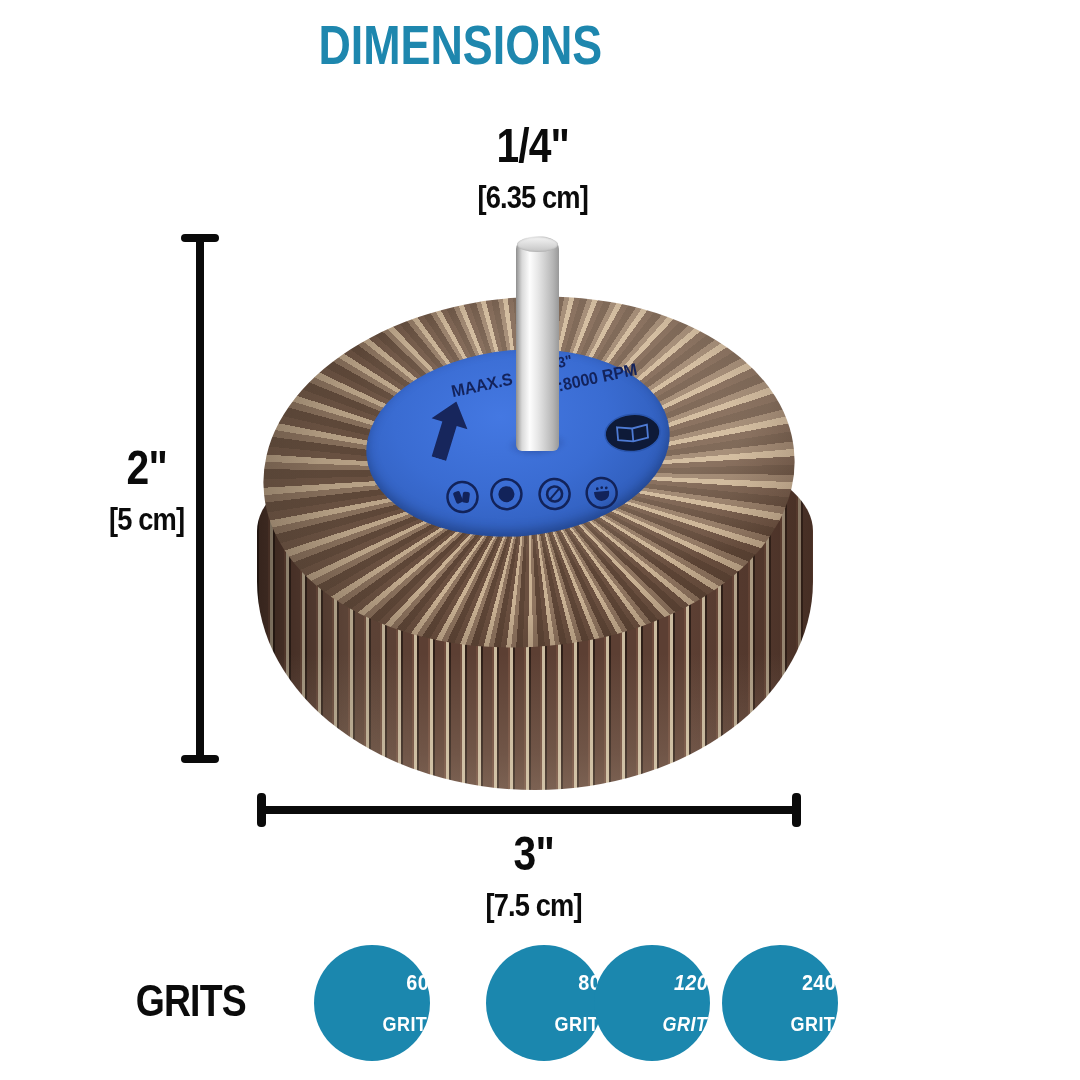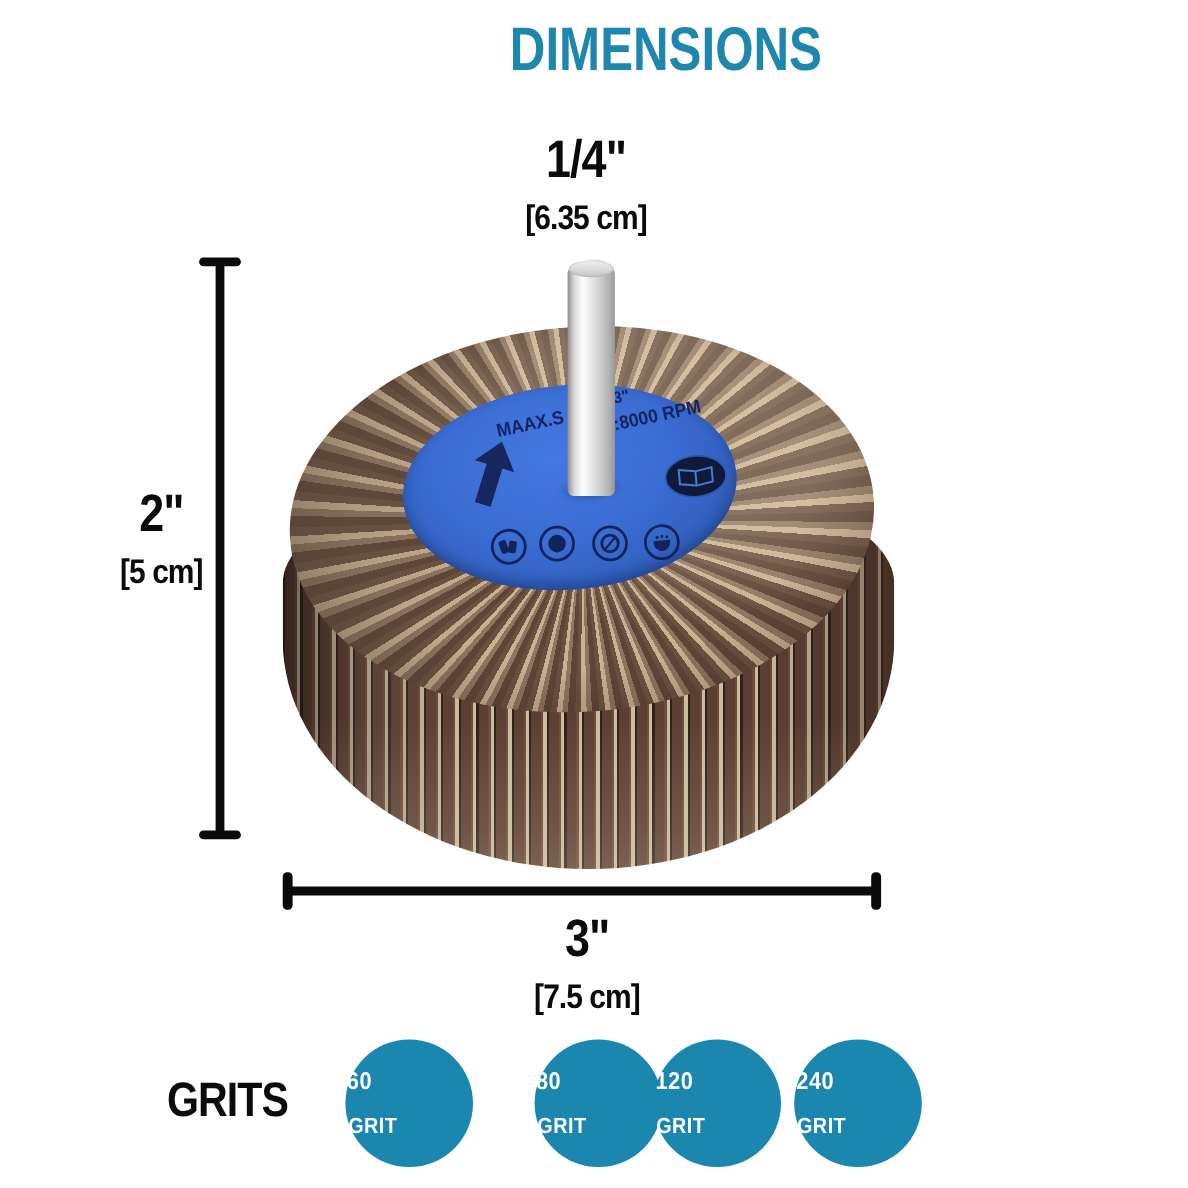--- a/index.html
+++ b/index.html
@@ -3,21 +3,21 @@
 <meta charset="utf-8">
 <style>
   html,body{margin:0;padding:0;}
   body{
     width:1080px;height:1080px;background:#ffffff;overflow:hidden;
     font-family:"Liberation Sans","DejaVu Sans",sans-serif;color:#0b0b0b;
     position:relative;
   }
 
   
-  .title-wrap{position:absolute;left:283px;top:12px;width:500px;display:flex;justify-content:flex-end;}
+  .title-wrap{position:absolute;left:283px;top:12px;width:500px;display:flex;justify-content:flex-start;}
   .title-text{
     font-size:56px;font-weight:700;letter-spacing:0px;color:#1e87ae;
     transform:scaleX(.80);white-space:nowrap;
   }
 
   
   .dim-label{position:absolute;display:flex;flex-direction:column;align-items:center;}
   .dim-in{font-size:48px;font-weight:700;letter-spacing:-1px;transform:scaleX(.85);white-space:nowrap;line-height:1;}
   .dim-cm{font-size:31px;font-weight:700;letter-spacing:-1px;transform:scaleX(.88);white-space:nowrap;line-height:1;margin-top:12px;}
   .shank-dim{left:383px;top:122px;width:300px;}
@@ -102,30 +102,30 @@
     background:linear-gradient(90deg,#8e8e8e 0%,#d9d9d9 14%,#fdfdfd 32%,#e8e8e8 50%,#cfcfcf 68%,#b5b5b5 86%,#999999 100%);
     border-radius:20px 20px 6px 6px / 13px 13px 6px 6px;
   }
   .shank-cap{
     position:absolute;left:1px;top:1px;width:41px;height:15px;border-radius:50%;
     background:linear-gradient(180deg,#f4f4f4 0%,#d7d7d7 60%,#c3c3c3 100%);
     box-shadow:inset 0 0 2px rgba(0,0,0,.25);
   }
 
   
-  .grits-label-wrap{position:absolute;left:82px;top:976px;width:250px;display:flex;justify-content:center;align-items:flex-end;}
+  .grits-label-wrap{position:absolute;left:66px;top:976px;width:250px;display:flex;justify-content:center;align-items:flex-end;}
   .grits-label-text{font-size:44px;font-weight:700;letter-spacing:-1px;transform:scaleX(.85);color:#0b0b0b;white-space:nowrap;}
   .grit-circle{
     position:absolute;top:945px;width:116px;height:116px;border-radius:50%;
     background:#1b87ae;color:#ffffff;
-    display:flex;flex-direction:column;align-items:flex-start;justify-content:center;gap:20px;
+    display:flex;flex-direction:column;align-items:flex-end;justify-content:center;gap:20px;
   }
   .gc-1{left:314px;}
   .gc-2{left:486px;}
-  .gc-3{left:594px;}
+  .gc-3{left:594px;font-style:italic;}
   .gc-4{left:722px;}
   .grit-value{font-size:22px;font-weight:700;letter-spacing:.5px;transform:scaleX(.9);line-height:1;}
   .grit-unit{font-size:20px;font-weight:700;letter-spacing:.5px;transform:scaleX(.9);line-height:1;}
 </style>
 </head>
 <body>
 
 <main>
 
   <div class="title-wrap">

